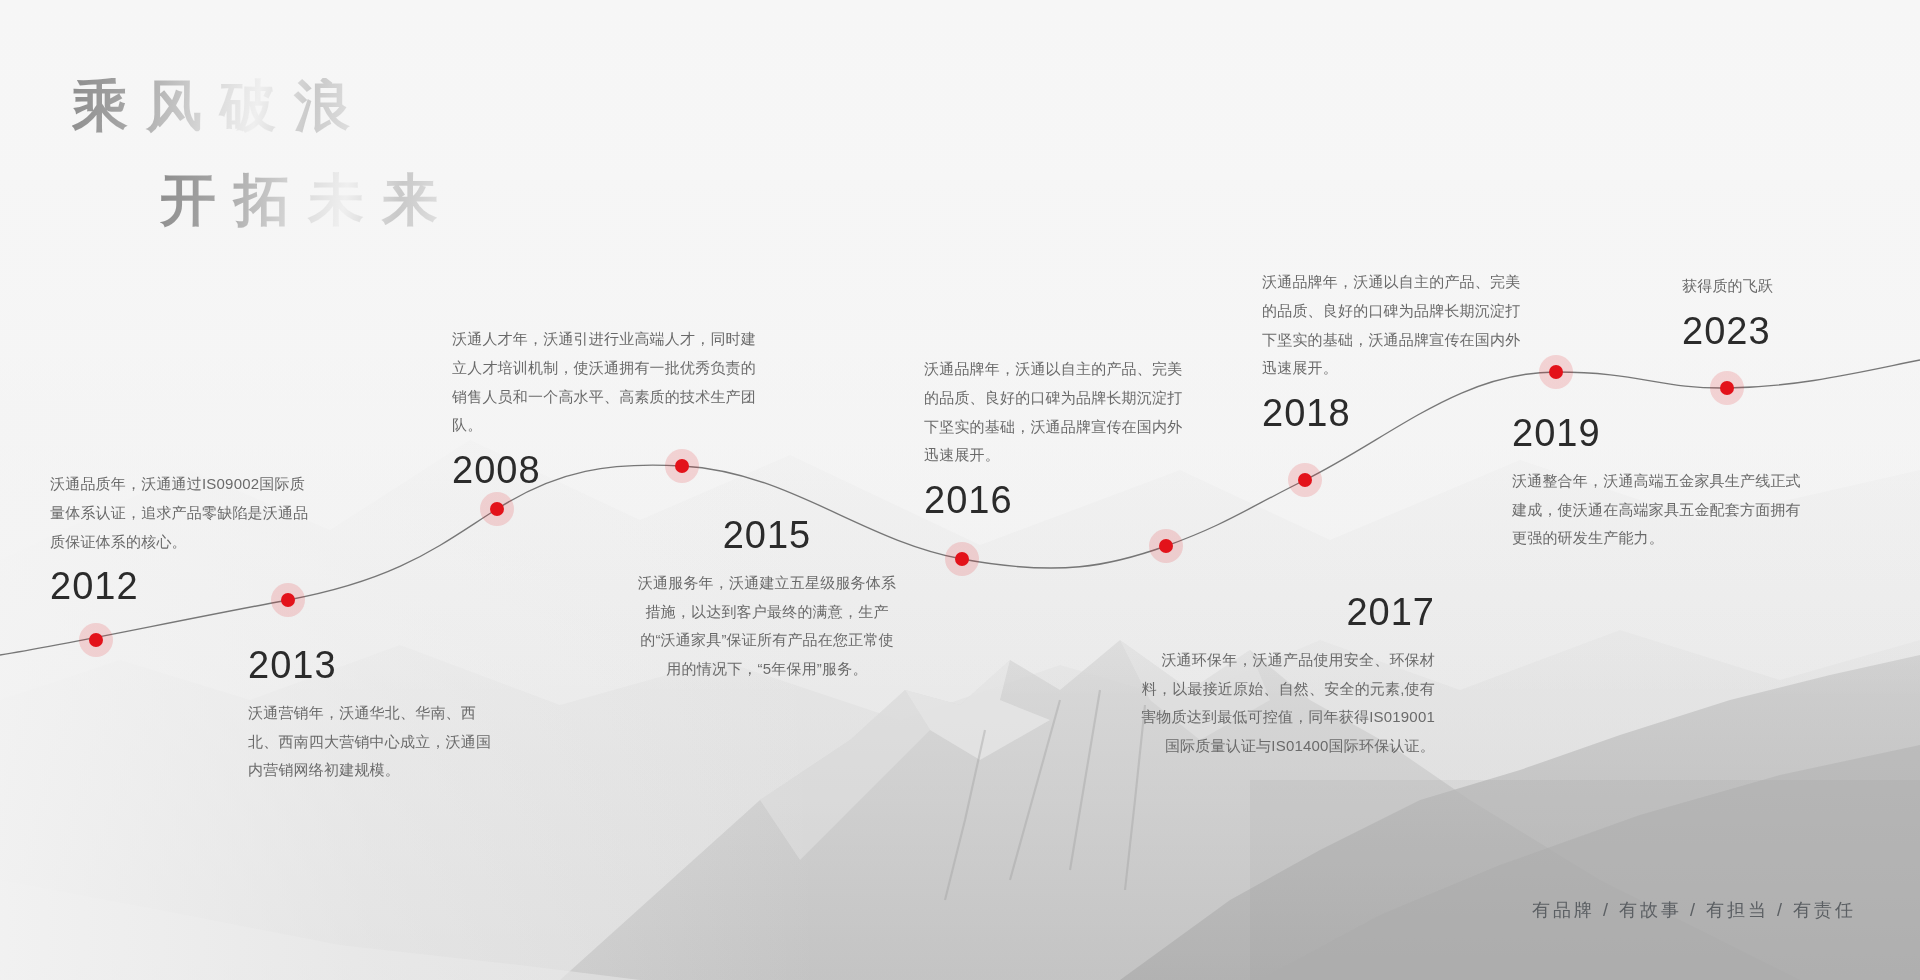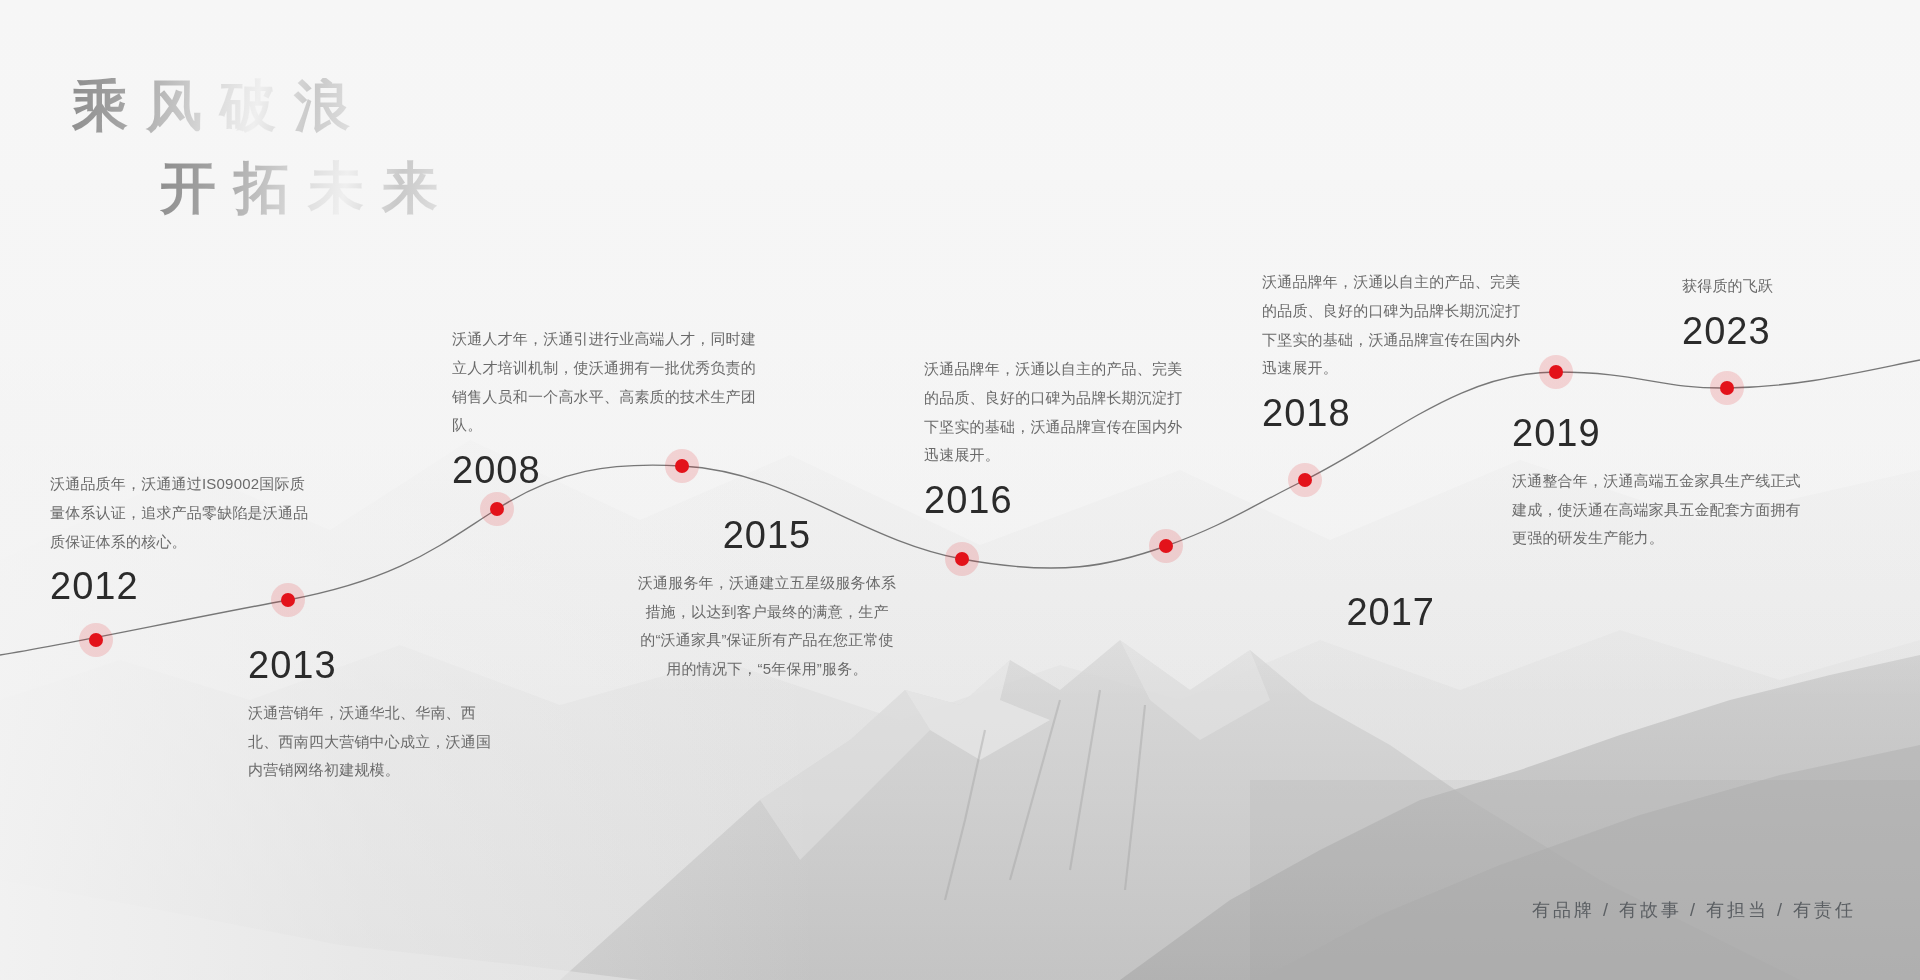--- a/index.html
+++ b/index.html
@@ -18,21 +18,21 @@
   #headline{position:absolute;left:0;top:0;width:620px;height:270px;}
   .hl-line{
     font-family:"Liberation Serif","DejaVu Serif",serif;
     font-size:56px;letter-spacing:18px;font-weight:700;line-height:1;
     background:linear-gradient(100deg,#8d8d8d 0%,#a8a8a8 22%,#d8d8d8 46%,#efefef 62%,#c9c9c9 80%,#e8e8e8 100%);
     -webkit-background-clip:text;background-clip:text;
     color:transparent;-webkit-text-fill-color:transparent;
     white-space:nowrap;
   }
   #hl1{position:absolute;left:72px;top:78px;}
-  #hl2{position:absolute;left:160px;top:160px;}
+  #hl2{position:absolute;left:160px;top:172px;}
 
   
   #curve{position:absolute;left:0;top:0;width:1920px;height:980px;}
 
   
   .milestone{position:absolute;}
   .year{
     font-family:"Liberation Sans","DejaVu Sans",sans-serif;
     font-size:38px;font-weight:400;color:#2b2b2b;letter-spacing:1px;line-height:1.1;
     white-space:nowrap;
@@ -166,20 +166,21 @@
     <div class="desc">沃通服务年，沃通建立五星级服务体系措施，以达到客户最终的满意，生产的“沃通家具”保证所有产品在您正常使用的情况下，“5年保用”服务。</div>
   </div>
 
   <div class="milestone m-above" style="left:924px;top:355px;width:262px;">
     <div class="desc">沃通品牌年，沃通以自主的产品、完美的品质、良好的口碑为品牌长期沉淀打下坚实的基础，沃通品牌宣传在国内外迅速展开。</div>
     <div class="year">2016</div>
   </div>
 
   <div class="milestone m-below" style="left:1140px;top:592px;width:295px;text-align:right;">
     <div class="year">2017</div>
+    <div class="desc">沃通环保年，沃通产品使用安全、环保材料，以最接近原始、自然、安全的元素,使有害物质达到最低可控值，同年获得IS019001国际质量认证与IS01400国际环保认证。</div>
   </div>
 
   <div class="milestone m-above" style="left:1262px;top:268px;width:260px;">
     <div class="desc">沃通品牌年，沃通以自主的产品、完美的品质、良好的口碑为品牌长期沉淀打下坚实的基础，沃通品牌宣传在国内外迅速展开。</div>
     <div class="year">2018</div>
   </div>
 
   <div class="milestone m-below" style="left:1512px;top:413px;width:292px;">
     <div class="year">2019</div>
     <div class="desc">沃通整合年，沃通高端五金家具生产线正式建成，使沃通在高端家具五金配套方面拥有更强的研发生产能力。</div>

